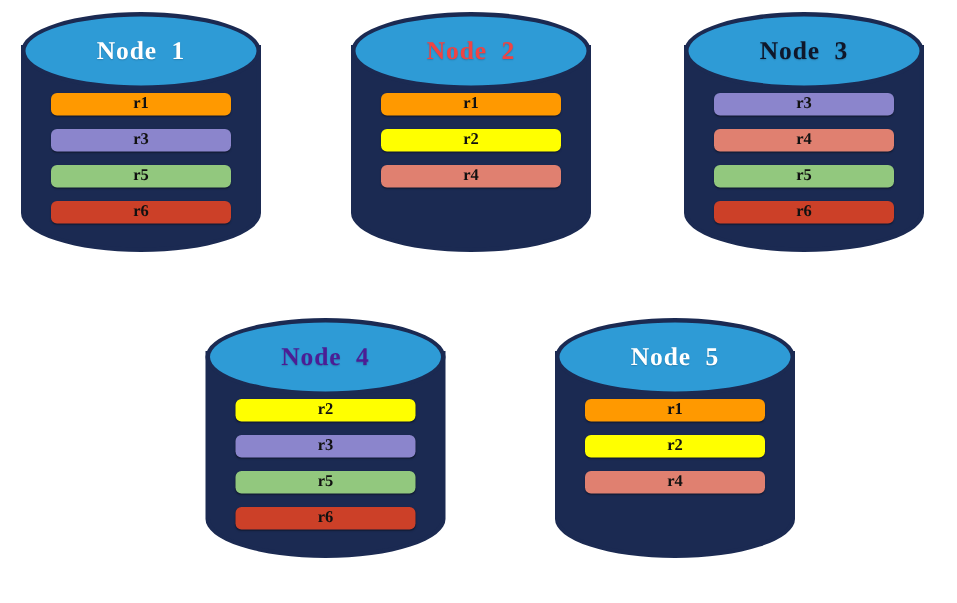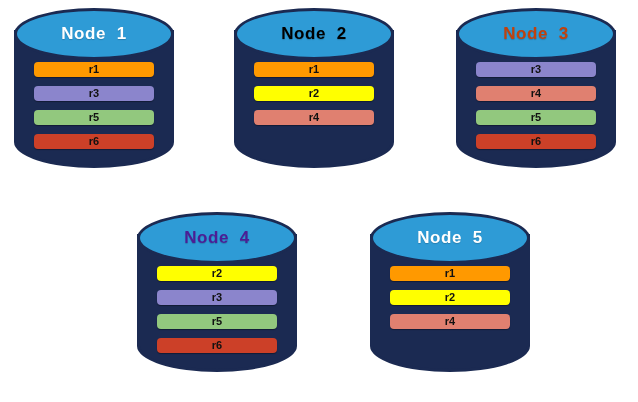--- a/index.html
+++ b/index.html
@@ -12,20 +12,21 @@
     background: #ffffff;
     font-family: "Liberation Sans", sans-serif;
     overflow: hidden;
     position: relative;
   }
 
   #canvas {
     position: relative;
     width: 638px;
     height: 402px;
+    font-family: Liberation Serif, serif;
   }
 
   
   .node {
     position: absolute;
     width: 172px;
     height: 182px;
   }
 
   .node-shape {
@@ -115,33 +116,33 @@
         <div class="replica-bar" style="background: rgb(139, 133, 204);">r3</div>
         <div class="replica-bar" style="background: rgb(146, 200, 126);">r5</div>
         <div class="replica-bar" style="background: rgb(204, 64, 40);">r6</div>
       </div>
     </div>
     <div class="node" style="left: 228px; top: 4px;">
       <div class="node-shape">
         <div class="cyl-body" style="background: rgb(27, 42, 82); border-color: rgb(27, 42, 82);"></div>
         <div class="cyl-top" style="background: rgb(46, 155, 214); border-color: rgb(27, 42, 82);"></div>
       </div>
-      <div class="node-title" style="color: #000000;">Node  2</div>
+      <div class="node-title" style="color: #ef4444;">Node  2</div>
       <div class="replica-stack">
         <div class="replica-bar" style="background: rgb(255, 153, 0);">r1</div>
         <div class="replica-bar" style="background: rgb(255, 255, 0);">r2</div>
         <div class="replica-bar" style="background: rgb(224, 128, 112);">r4</div>
       </div>
     </div>
     <div class="node" style="left: 450px; top: 4px;">
       <div class="node-shape">
         <div class="cyl-body" style="background: rgb(27, 42, 82); border-color: rgb(27, 42, 82);"></div>
         <div class="cyl-top" style="background: rgb(46, 155, 214); border-color: rgb(27, 42, 82);"></div>
       </div>
-      <div class="node-title" style="color: #c2410c;">Node  3</div>
+      <div class="node-title" style="color: #0f172a;">Node  3</div>
       <div class="replica-stack">
         <div class="replica-bar" style="background: rgb(139, 133, 204);">r3</div>
         <div class="replica-bar" style="background: rgb(224, 128, 112);">r4</div>
         <div class="replica-bar" style="background: rgb(146, 200, 126);">r5</div>
         <div class="replica-bar" style="background: rgb(204, 64, 40);">r6</div>
       </div>
     </div>
     <div class="node" style="left: 131px; top: 208px;">
       <div class="node-shape">
         <div class="cyl-body" style="background: rgb(27, 42, 82); border-color: rgb(27, 42, 82);"></div>

